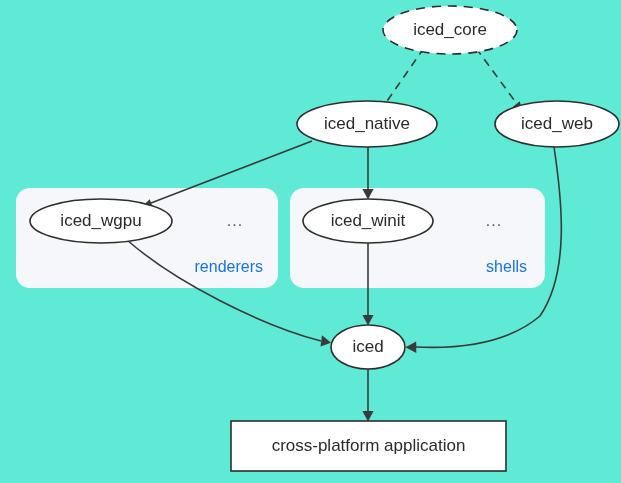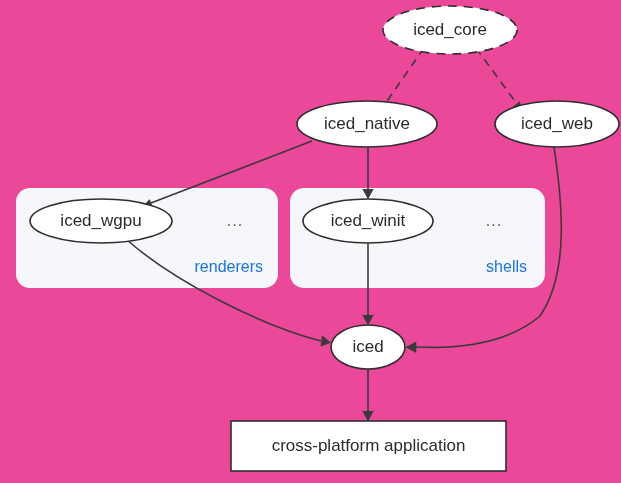--- a/index.html
+++ b/index.html
@@ -7,21 +7,21 @@
     padding: 0;
     background: #ffffff;
   }
   body {
     font-family: "Liberation Sans", sans-serif;
   }
   #diagram-root {
     position: relative;
     width: 621px;
     height: 483px;
-    background: #ec4899;
+    background: #5eead4;
     overflow: hidden;
     text-align: center;
   }
   svg#graph {
     position: absolute;
     left: 0;
     top: 0;
     width: 621px;
     height: 483px;
     display: block;

